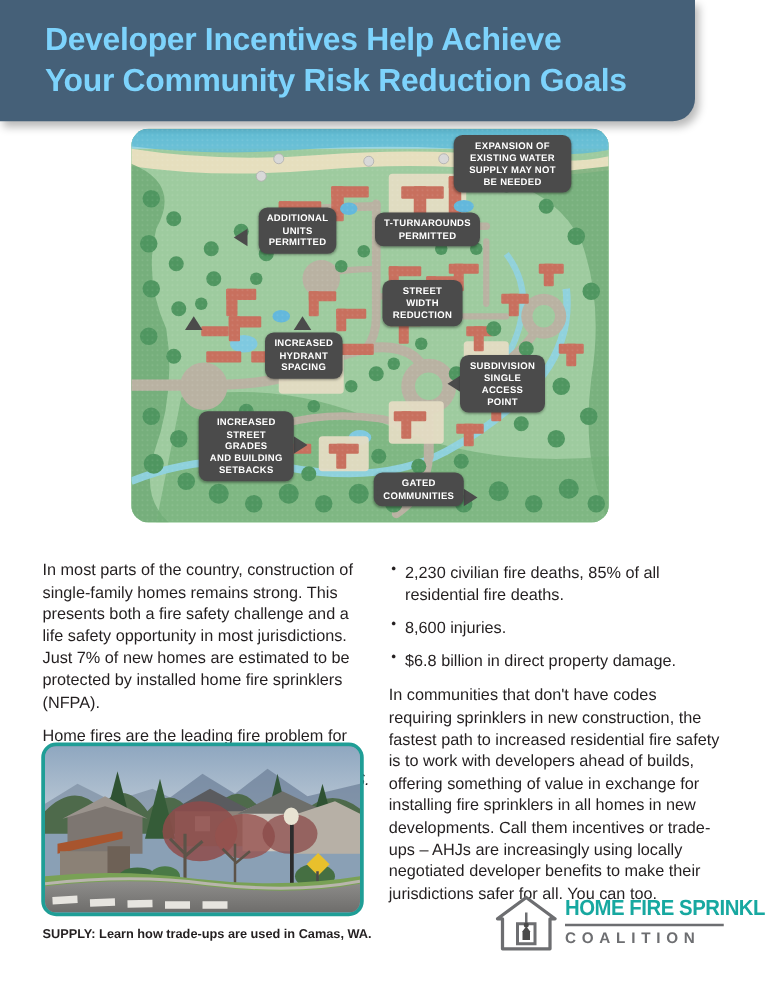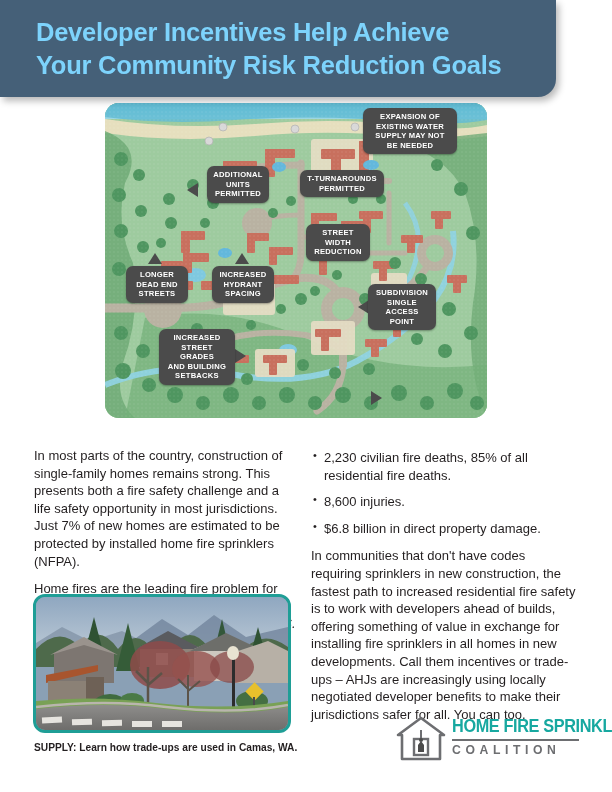--- a/index.html
+++ b/index.html
@@ -354,41 +354,40 @@
   <div class="map-label" style="left:201px;top:121px;width:64px;">STREET
 WIDTH
 REDUCTION</div>
 
   <div class="map-label" style="left:258px;top:5px;width:94px;">EXPANSION OF
 EXISTING WATER
 SUPPLY MAY NOT
 BE NEEDED</div>
   <div class="map-arrow arrow-right" style="left:156px;top:166px;"></div>
 
-  <div class="map-label" style="left:21px;top:163px;width:62px;">LONGER
-DEAD END
-STREETS</div>
   <div class="map-arrow arrow-up" style="left:43px;top:150px;"></div>
 
   <div class="map-label" style="left:107px;top:163px;width:62px;">INCREASED
 HYDRANT
 SPACING</div>
   <div class="map-arrow arrow-up" style="left:130px;top:150px;"></div>
 
   <div class="map-label" style="left:263px;top:181px;width:68px;">SUBDIVISION
 SINGLE
 ACCESS POINT</div>
   <div class="map-arrow arrow-left" style="left:253px;top:197px;"></div>
 
   <div class="map-label" style="left:54px;top:226px;width:76px;">INCREASED
 STREET GRADES
 AND BUILDING
 SETBACKS</div>
   <div class="map-arrow arrow-right" style="left:130px;top:246px;"></div>
 
+  <div class="map-label" style="left:194px;top:275px;width:72px;">GATED
+COMMUNITIES</div>
   <div class="map-arrow arrow-right" style="left:266px;top:288px;"></div>
 </div>
 
 <div class="body-col" id="col-left">
   <p>In most parts of the country, construction of single-family homes remains strong. This presents both a fire safety challenge and a life safety opportunity in most jurisdictions. Just 7% of new homes are estimated to be protected by installed home fire sprinklers (NFPA).</p>
   <p><span>Home fires are the leading fire problem for residents, killing six people every day. According to the NFPA's </span><span class="italic">Fire Loss in the U.S. During 2020</span><span> report, home fires caused:</span></p>
 </div>
 
 <div class="body-col" id="col-right">
   <ul class="stats-list">

